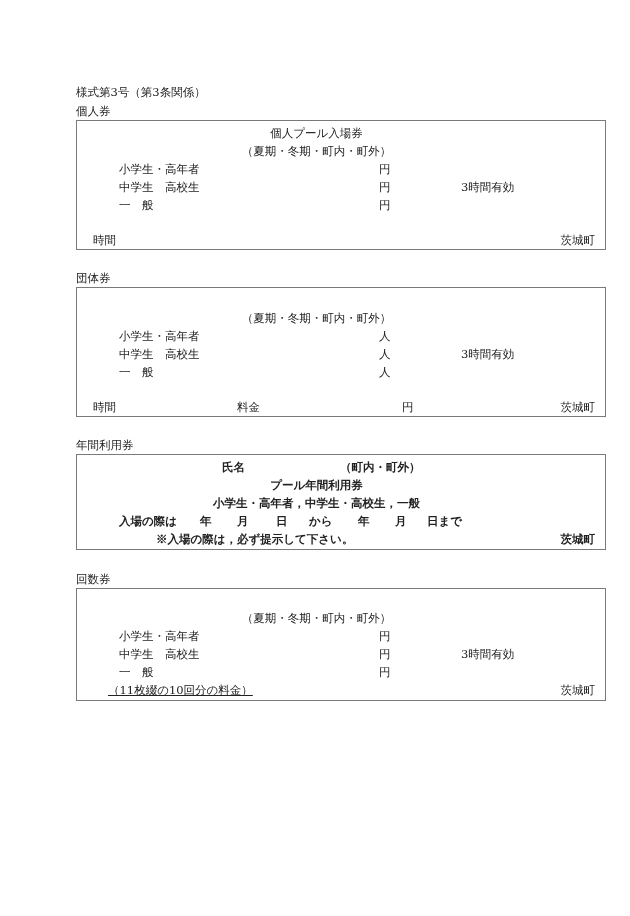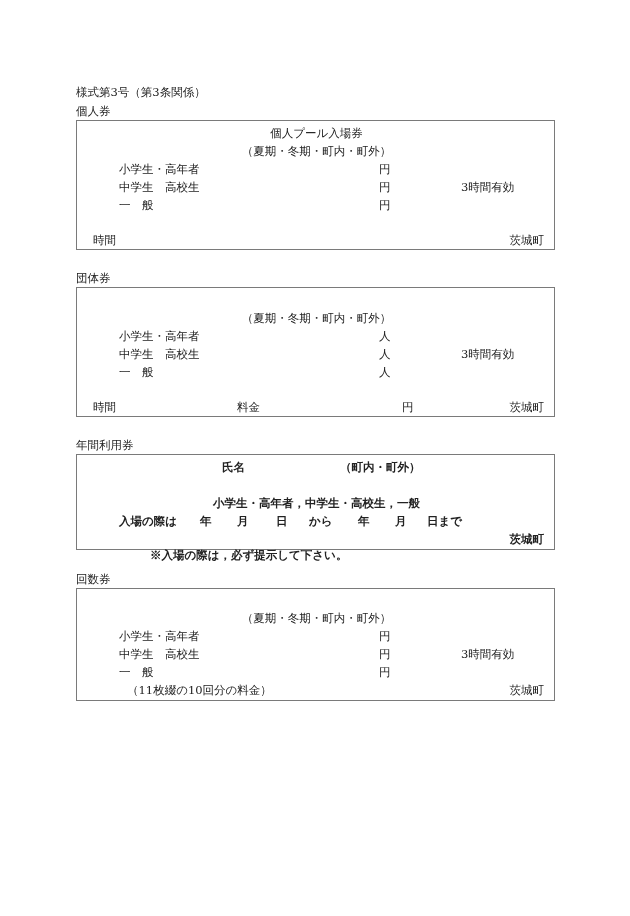--- a/index.html
+++ b/index.html
@@ -1,19 +1,19 @@
 <!DOCTYPE html>
 <html><head>
 <meta charset="utf-8">
 <style>
   html, body { margin:0; padding:0; background:#ffffff; }
   body { width:630px; height:916px; position:relative; overflow:hidden;
          font-family:"DejaVu Serif","Liberation Serif",serif; color:#222; font-size:11.5px; }
   .abs { position:absolute; white-space:nowrap; line-height:14px; }
-  .box { position:absolute; left:76px; width:479px; border:1.5px solid #7a7a7a; box-sizing:border-box; }
+  .box { position:absolute; left:76px; width:530px; border:1.5px solid #7a7a7a; box-sizing:border-box; }
   .c { text-align:center; }
 </style>
 </head>
 <body>
 
 <div class="abs" style="left:76px;top:85px;">様式第3号（第3条関係）</div>
 
 <div class="abs" style="left:76px;top:104px;">個人券</div>
 <div class="box" style="top:120px;height:130px;">
   <div class="abs c" style="left:0;width:479px;top:5px;">個人プール入場券</div>
@@ -42,38 +42,39 @@
   <div class="abs" style="left:16px;top:112px;">時間</div>
   <div class="abs" style="left:160px;top:112px;">料金</div>
   <div class="abs" style="left:325px;top:112px;">円</div>
   <div class="abs" style="right:10px;top:112px;">茨城町</div>
 </div>
 
 <div class="abs" style="left:76px;top:438px;">年間利用券</div>
 <div class="box" style="top:454px;height:96px;font-weight:bold;">
   <div class="abs" style="left:145px;top:5px;">氏名</div>
   <div class="abs" style="left:263px;top:5px;">（町内・町外）</div>
+  <div class="abs c" style="left:0;width:479px;top:23px;">プール年間利用券</div>
   <div class="abs c" style="left:0;width:479px;top:41px;">小学生・高年者，中学生・高校生，一般</div>
   <div class="abs" style="left:42px;top:59px;">入場の際は</div>
   <div class="abs" style="left:123px;top:59px;">年</div>
   <div class="abs" style="left:160px;top:59px;">月</div>
   <div class="abs" style="left:199px;top:59px;">日</div>
   <div class="abs" style="left:232px;top:59px;">から</div>
   <div class="abs" style="left:281px;top:59px;">年</div>
   <div class="abs" style="left:318px;top:59px;">月</div>
   <div class="abs" style="left:350px;top:59px;">日まで</div>
-  <div class="abs" style="left:73px;top:77px;margin-top:16px;">※入場の際は，必ず提示して下さい。</div>
+  <div class="abs" style="left:79px;top:77px;">※入場の際は，必ず提示して下さい。</div>
   <div class="abs" style="right:10px;top:77px;">茨城町</div>
 </div>
 
 <div class="abs" style="left:76px;top:572px;">回数券</div>
 <div class="box" style="top:588px;height:113px;">
   <div class="abs c" style="left:0;width:479px;top:22px;">（夏期・冬期・町内・町外）</div>
   <div class="abs" style="left:42px;top:40px;">小学生・高年者</div>
   <div class="abs" style="left:302px;top:40px;">円</div>
   <div class="abs" style="left:42px;top:58px;">中学生　高校生</div>
   <div class="abs" style="left:302px;top:58px;">円</div>
   <div class="abs" style="left:384px;top:58px;">3時間有効</div>
   <div class="abs" style="left:42px;top:76px;">一　般</div>
   <div class="abs" style="left:302px;top:76px;">円</div>
-  <div class="abs" style="left:50px;top:94px;">（11枚綴の10回分の料金）</div>
+  <div class="abs" style="left:31px;top:94px;text-decoration:underline;">（11枚綴の10回分の料金）</div>
   <div class="abs" style="right:10px;top:94px;">茨城町</div>
 </div>
 
 </body></html>

